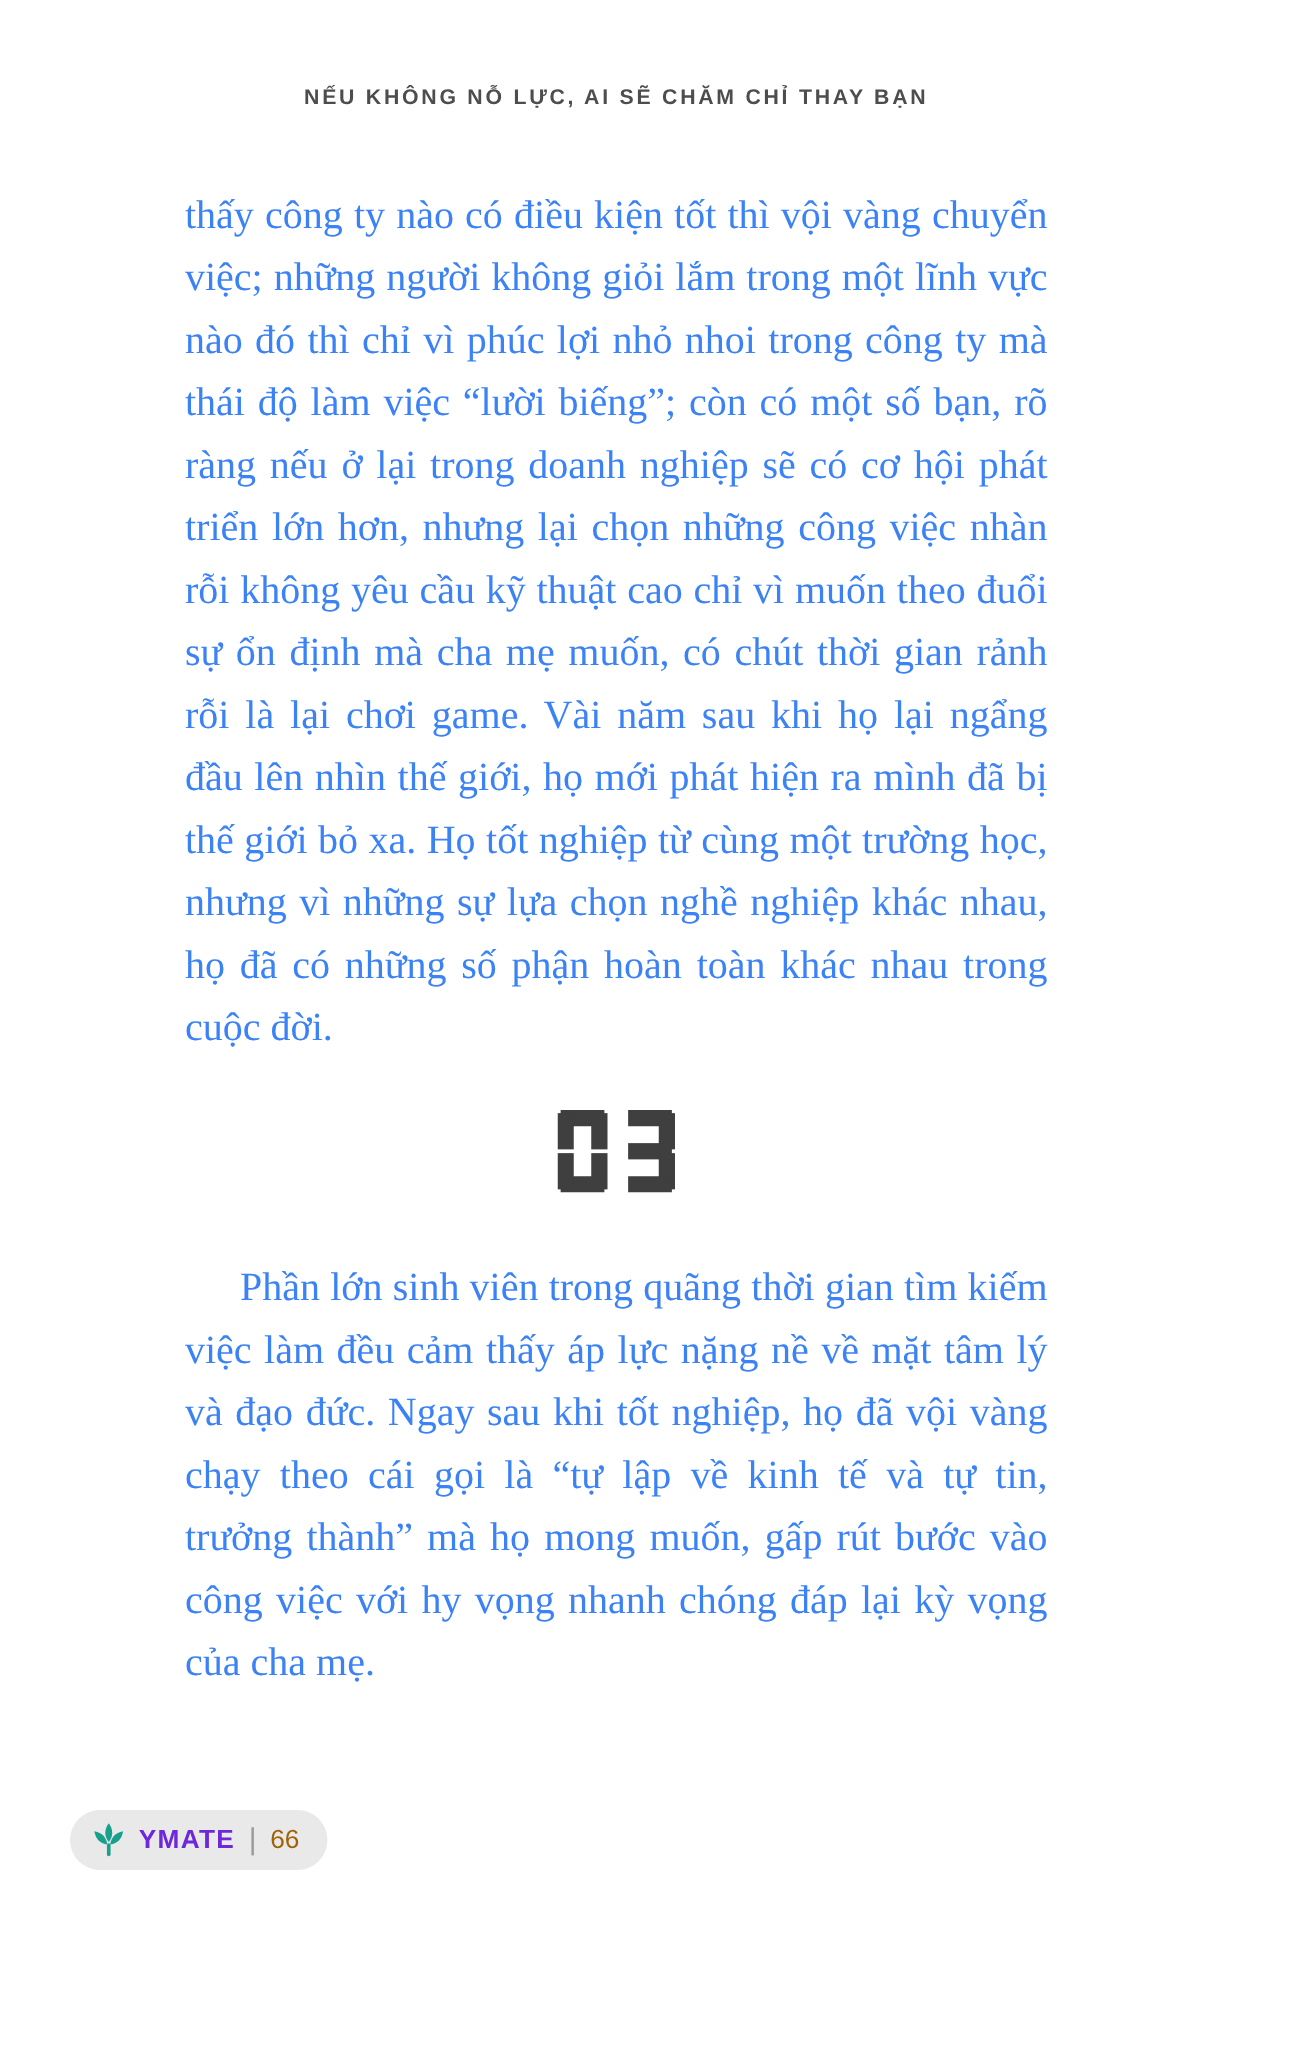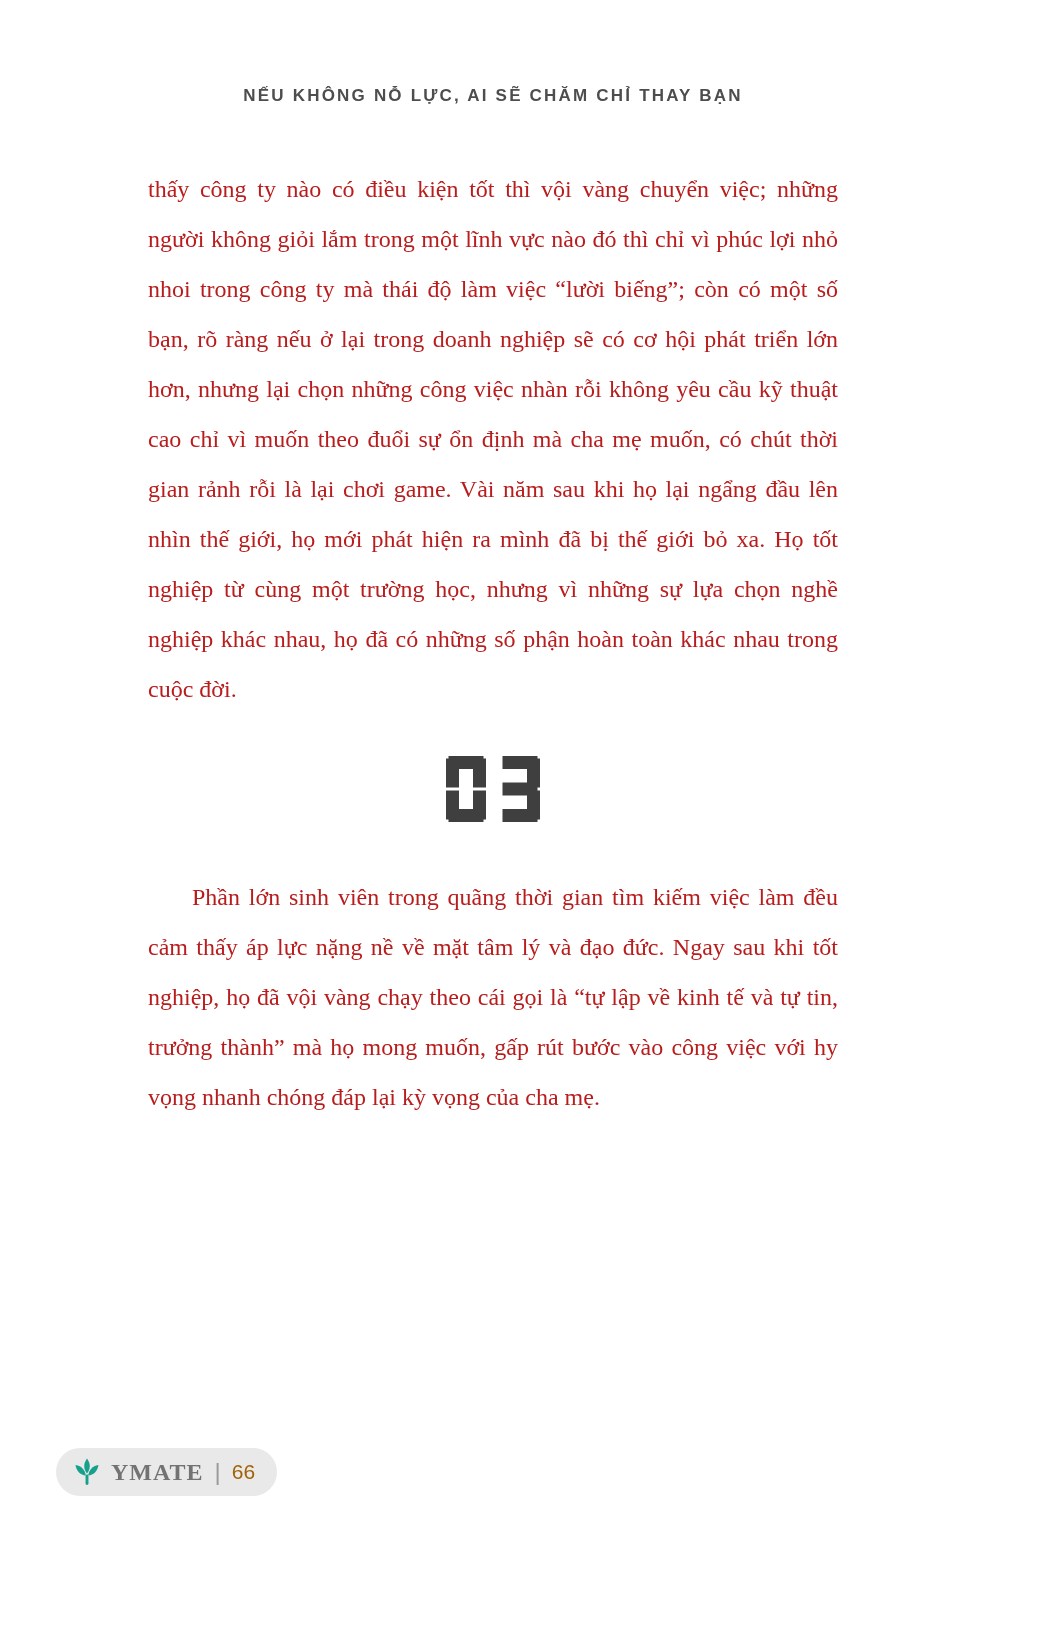--- a/index.html
+++ b/index.html
@@ -9,32 +9,32 @@
     height: 1646px;
     background: #ffffff;
     font-family: "Liberation Serif", serif;
     overflow: hidden;
   }
   .content {
     margin-left: 148px;
     width: 690px;
   }
   .running-header {
-    margin-top: 86px;
+    margin-top: 68px;
     text-align: center;
     font-family: "Liberation Sans", sans-serif;
     font-size: 17px;
     font-weight: 600;
     letter-spacing: 2.2px;
     color: #4d4d4d;
   }
   .body-text {
     margin-top: 58px;
-    color: #b91c1c;
-    font-size: 24px;
+    color: #3b82f6;
+    font-size: 32px;
     line-height: 50px;
     text-align: justify;
   }
   .body-text p {
     margin: 0 0 10px 0;
   }
   p.indent {
     text-indent: 44px;
   }
   .section-number-wrap {
@@ -50,25 +50,24 @@
     height: 48px;
     display: inline-flex;
     align-items: center;
     gap: 9px;
     padding: 0 22px 0 16px;
     border-radius: 24px;
     background: #e9e9e9;
     font-family: "Liberation Sans", sans-serif;
   }
   .brand-name {
-    font-size: 24px;
+    font-size: 21px;
     font-weight: 700;
     letter-spacing: 1px;
-    color: #737373;
-    font-family: Liberation Serif, serif;
+    color: #6d28d9;
   }
   .footer-divider {
     font-size: 24px;
     font-weight: 300;
     color: #9a9a9a;
     margin: 0 2px;
   }
   .page-number {
     font-size: 21px;
     font-weight: 400;

